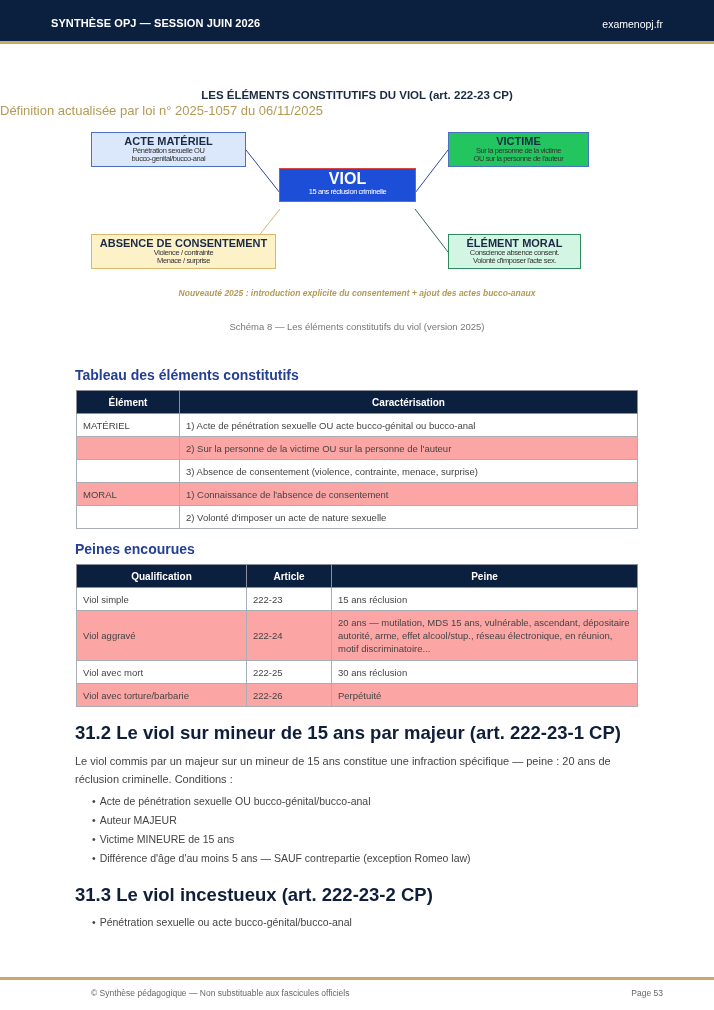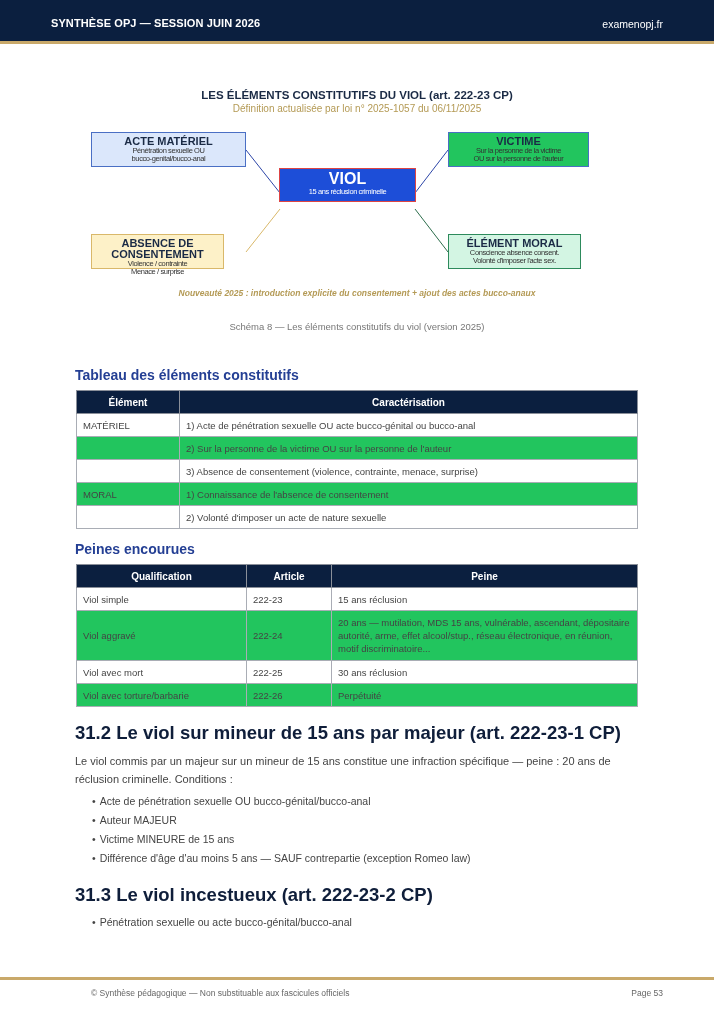--- a/index.html
+++ b/index.html
@@ -16,33 +16,33 @@
     }
     .topbar .site {
       position: absolute; right: 51px; top: 18px; font-size: 10.5px; color: #ffffff;
     }
 
     .diagram-title {
       position: absolute; left: 0; width: 714px; top: 89px; text-align: center;
       font-size: 11.5px; font-weight: bold; color: #1a2a45;
     }
     .diagram-sub {
-      position: absolute; left: 0; width: 714px; top: 103px; text-align: center;
-      font-size: 10px; color: #b49a55;
+      position: absolute; left: 0; width: 714px; top: 103px; text-align: left;
+      font-size: 13px; color: #b49a55;
     }
 
     .dbox {
       position: absolute; text-align: center; line-height: 1;
     }
     .dbox .h { font-size: 11px; font-weight: bold; color: #1a2a45; margin-top: 3px; }
     .dbox .s { font-size: 7.5px; color: #333; letter-spacing: -0.4px; line-height: 8px; }
 
     .box-acte { left: 91px; top: 132px; width: 155px; height: 35px; background: #dbe7fb; border: 1.5px solid #4a6fc4; }
     .box-victime { left: 448px; top: 132px; width: 141px; height: 35px; background: #22c55e; border: 1.5px solid #4a6fc4; }
-    .box-absence { left: 91px; top: 234px; width: 133px; height: 35px; background: #fdf1c8; border: 1.5px solid #d9b86a; }
+    .box-absence { left: 91px; top: 234px; width: 185px; height: 35px; background: #fdf1c8; border: 1.5px solid #d9b86a; }
     .box-absence .h { margin-left: -10px; margin-right: -10px; }
     .box-moral { left: 448px; top: 234px; width: 133px; height: 35px; background: #d3f5e3; border: 1.5px solid #2d8a5c; }
 
     .box-viol {
       position: absolute; left: 279px; top: 168px; width: 137px; height: 34px;
       background: #1d4ed8; border: 1px solid #d44; text-align: center; color: #fff;
     }
     .box-viol .h { font-size: 16px; font-weight: bold; margin-top: 1px; line-height: 17px; }
     .box-viol .s { font-size: 7.5px; letter-spacing: -0.4px; line-height: 10px; }
 
@@ -65,21 +65,21 @@
       position: absolute; left: 76px; width: 562px; border-collapse: collapse;
       font-size: 9.5px; color: #444;
     }
     table.grid th {
       background: #0b1f3f; color: #fff; font-weight: bold; font-size: 10px;
       height: 23px; text-align: center; border: 1px solid #8a8f99;
     }
     table.grid td {
       border: 1px solid #a9adb5; padding: 0 6px; height: 23px; vertical-align: middle;
     }
-    table.grid tr.alt td { background: #22c55e; }
+    table.grid tr.alt td { background: #fca5a5; }
 
     h2.chap {
       position: absolute; left: 75px; font-size: 18.5px; font-weight: bold; color: #0f1e3a;
     }
     p.body {
       position: absolute; left: 75px; width: 566px; font-size: 11px; line-height: 18px; color: #444;
     }
     ul.bullets {
       position: absolute; left: 92px; list-style: none; font-size: 10.5px; color: #444;
     }

